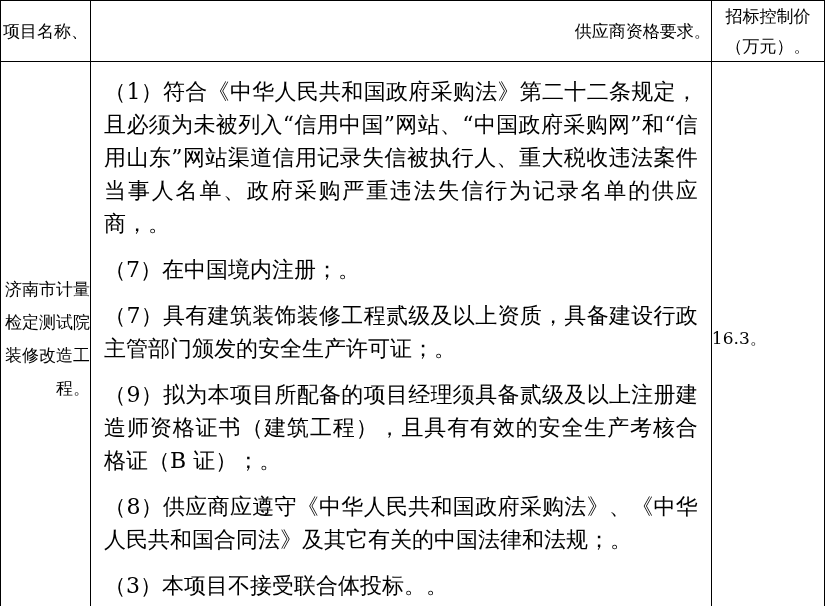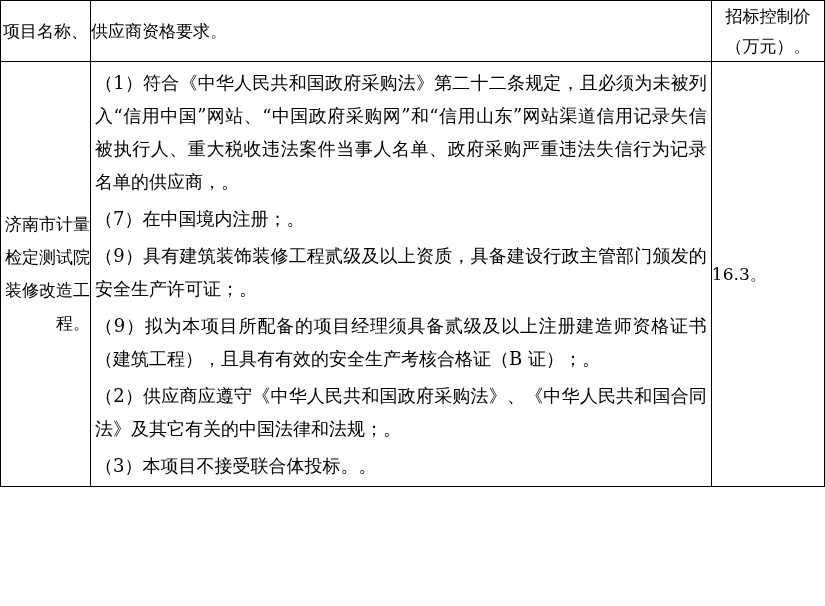--- a/index.html
+++ b/index.html
@@ -22,21 +22,21 @@
   .doc-table td {
     border: 1px solid #000000;
     vertical-align: middle;
     padding: 0;
   }
   .col-name   { width: 90px; }
   .col-req    { width: 620px; }
   .col-price  { width: 113px; }
 
   .hdr-cell {
-    text-align: left;
+    text-align: right;
     font-size: 17px;
     line-height: 30px;
     padding: 8px 4px;
   }
   .hdr-name {
     text-align: center;
     padding-left: 4px;
     padding-right: 4px;
   }
   .hdr-price {
@@ -55,25 +55,25 @@
   .body-price {
     font-size: 17px;
     text-align: left;
     vertical-align: middle;
   }
   .req-cell {
     padding: 10px 14px 10px 16px;
     vertical-align: top;
   }
   .req-item {
-    font-size: 18px;
+    font-size: 22px;
     line-height: 33px;
     text-align: justify;
     text-justify: inter-ideograph;
-    margin: 4px;
+    margin: 13px;
   }
 </style>
 </head>
 <body>
 
 <table class="doc-table">
   <colgroup>
     <col class="col-name">
     <col class="col-req">
     <col class="col-price">
@@ -82,21 +82,21 @@
     <tr>
       <td class="hdr-cell hdr-name">项目名称、</td>
       <td class="hdr-cell">供应商资格要求。</td>
       <td class="hdr-cell hdr-price">招标控制价（万元）。</td>
     </tr>
     <tr>
       <td class="body-name">济南市计量检定测试院装修改造工程。</td>
       <td class="req-cell">
         <p class="req-item">（1）符合《中华人民共和国政府采购法》第二十二条规定，且必须为未被列入“信用中国”网站、“中国政府采购网”和“信用山东”网站渠道信用记录失信被执行人、重大税收违法案件当事人名单、政府采购严重违法失信行为记录名单的供应商，。</p>
         <p class="req-item">（7）在中国境内注册；。</p>
-        <p class="req-item">（9）具有建筑装饰装修工程贰级及以上资质，具备建设行政主管部门颁发的安全生产许可证；。</p>
+        <p class="req-item">（7）具有建筑装饰装修工程贰级及以上资质，具备建设行政主管部门颁发的安全生产许可证；。</p>
         <p class="req-item">（9）拟为本项目所配备的项目经理须具备贰级及以上注册建造师资格证书（建筑工程），且具有有效的安全生产考核合格证（B 证）；。</p>
-        <p class="req-item">（2）供应商应遵守《中华人民共和国政府采购法》、《中华人民共和国合同法》及其它有关的中国法律和法规；。</p>
+        <p class="req-item">（8）供应商应遵守《中华人民共和国政府采购法》、《中华人民共和国合同法》及其它有关的中国法律和法规；。</p>
         <p class="req-item">（3）本项目不接受联合体投标。。</p>
       </td>
       <td class="body-price">16.3。</td>
     </tr>
   </tbody>
 </table>
 
 </body></html>

